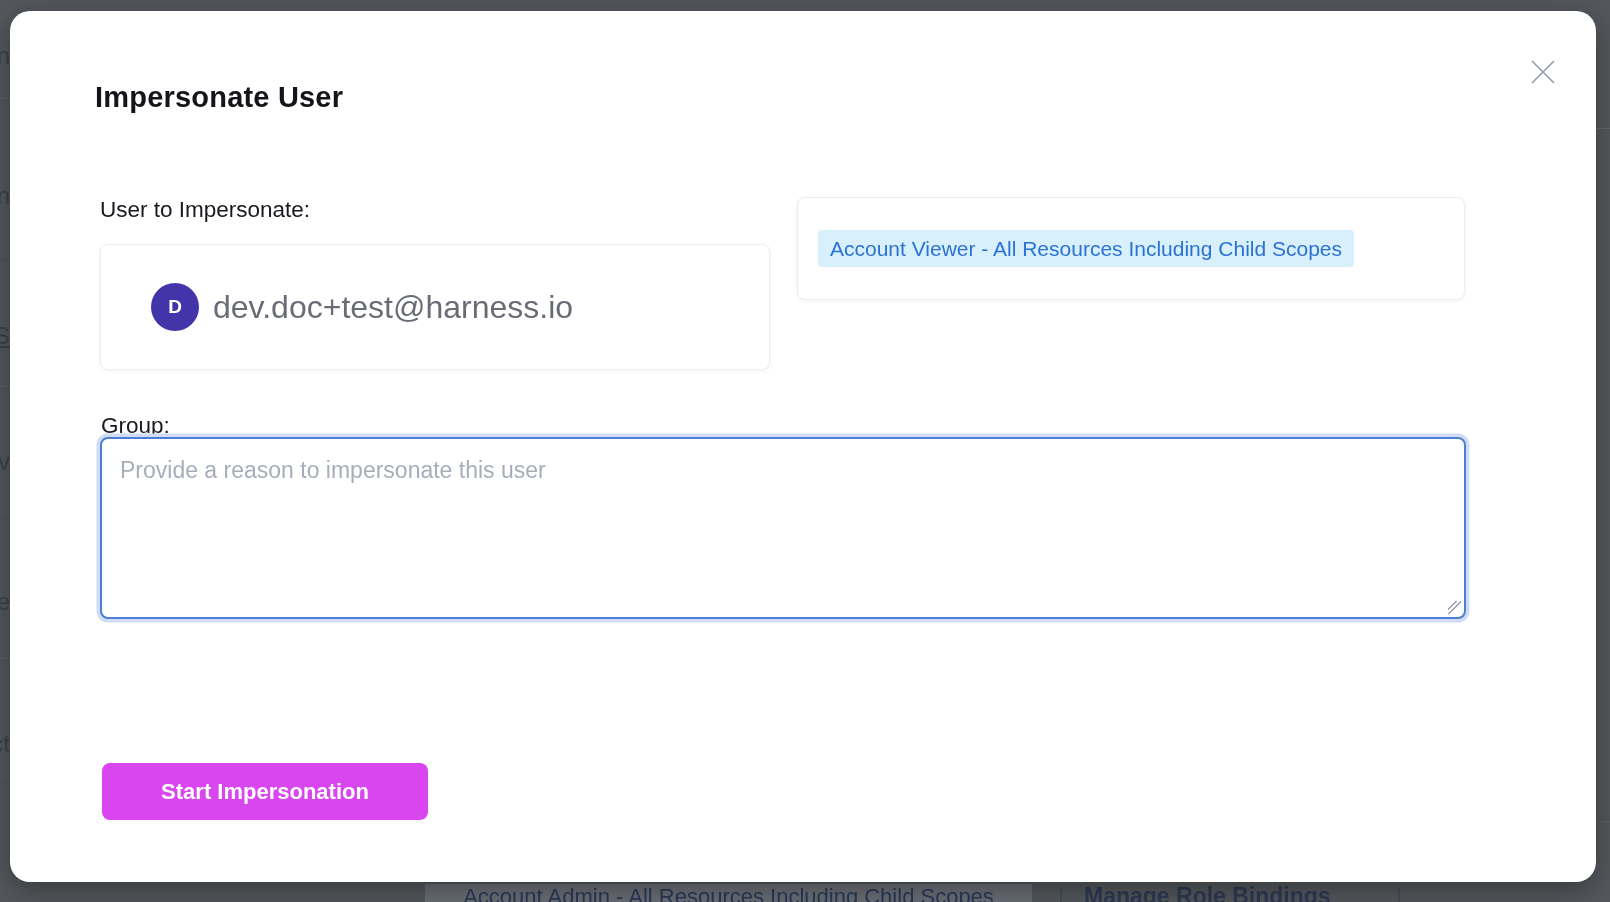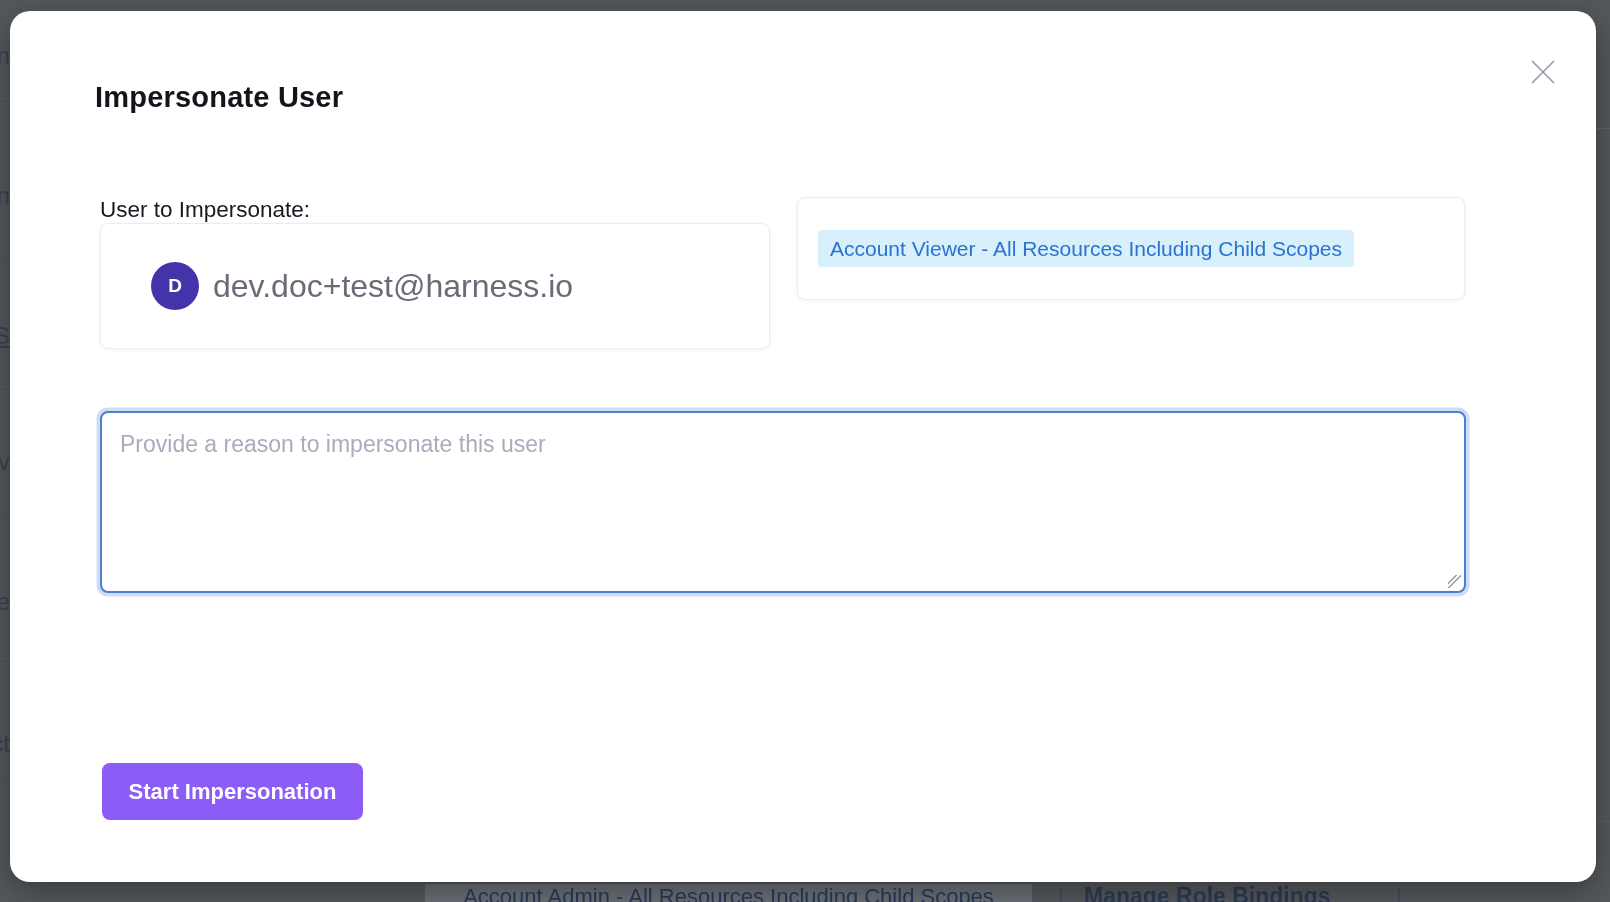--- a/index.html
+++ b/index.html
@@ -31,49 +31,49 @@
                display:flex; align-items:center; justify-content:center; cursor:pointer; background:none; border:none; }
 
   .modal-title { position:absolute; left:85px; top:70px; font-size:29px; font-weight:bold;
                  color:#14141b; letter-spacing:0.2px; }
 
   .field-label { font-size:22.5px; color:#191922; }
 
   .columns { position:absolute; left:90px; top:186px; width:1366px; display:flex; gap:27px; }
   .col-user { width:670px; }
   .col-role { width:668px; }
-  .columns .field-label { margin-bottom:0; }
+  .columns .field-label { margin-bottom:21px; }
 
   .card { background:#ffffff; border:1px solid #ececf1; border-radius:8px;
           box-shadow:0 1px 4px rgba(40,41,61,0.06); }
   .user-card { height:126px; display:flex; align-items:center; padding-left:50px; gap:14px; }
   .role-card { height:103px; display:flex; align-items:center; padding-left:20px; }
 
   .avatar { width:48px; height:48px; border-radius:50%; background:#4335A9; color:#ffffff;
             display:flex; align-items:center; justify-content:center;
             font-size:19px; font-weight:bold; flex:0 0 48px; }
   .user-email { font-size:32px; color:#696c77; }
 
   .role-badge { background:#D7F0FC; color:#2C72D3; font-size:21px; line-height:1;
                 padding:8px 12px; border-radius:4px; white-space:nowrap; }
 
   .reason-label { position:absolute; left:91px; top:402px; }
-  .reason-wrap { position:absolute; left:90px; top:400px; width:1366px; height:182px; }
+  .reason-wrap { position:absolute; left:90px; top:426px; width:1366px; height:182px; }
   .reason-input { width:100%; height:100%; resize:none; border:2px solid #4C7ED3; border-radius:8px;
                   box-shadow:0 0 0 3.5px #cfdcf3; padding:18px 18px; font-size:23px;
                   font-family:"Liberation Sans", sans-serif; color:#30323c; outline:none; }
   .reason-input::placeholder { color:#a7adbb; }
   .resize-handle { position:absolute; right:5px; bottom:5px; width:13px; height:13px; pointer-events:none;
                    background:
                      linear-gradient(135deg, transparent 0 5px, #9aa0ac 5px 6.5px, transparent 6.5px 9px, #9aa0ac 9px 10.5px, transparent 10.5px); }
 
   .actions { position:absolute; left:92px; top:752px; display:flex; gap:16px; }
   .btn { border:none; border-radius:8px; height:57px; font-family:"Liberation Sans", sans-serif;
          font-size:22px; font-weight:bold; cursor:pointer; }
-  .btn-primary { width:261px; background:#8b5cf6; color:#ffffff; }
+  .btn-primary { width:326px; background:#d946ef; color:#ffffff; }
   .btn-cancel  { width:146px; background:#F2F2F7; color:#5E6270; }
 </style>
 </head>
 <body>
 
 <div class="scene">
 
   <div class="backdrop">
 
     <div class="left-strip">

